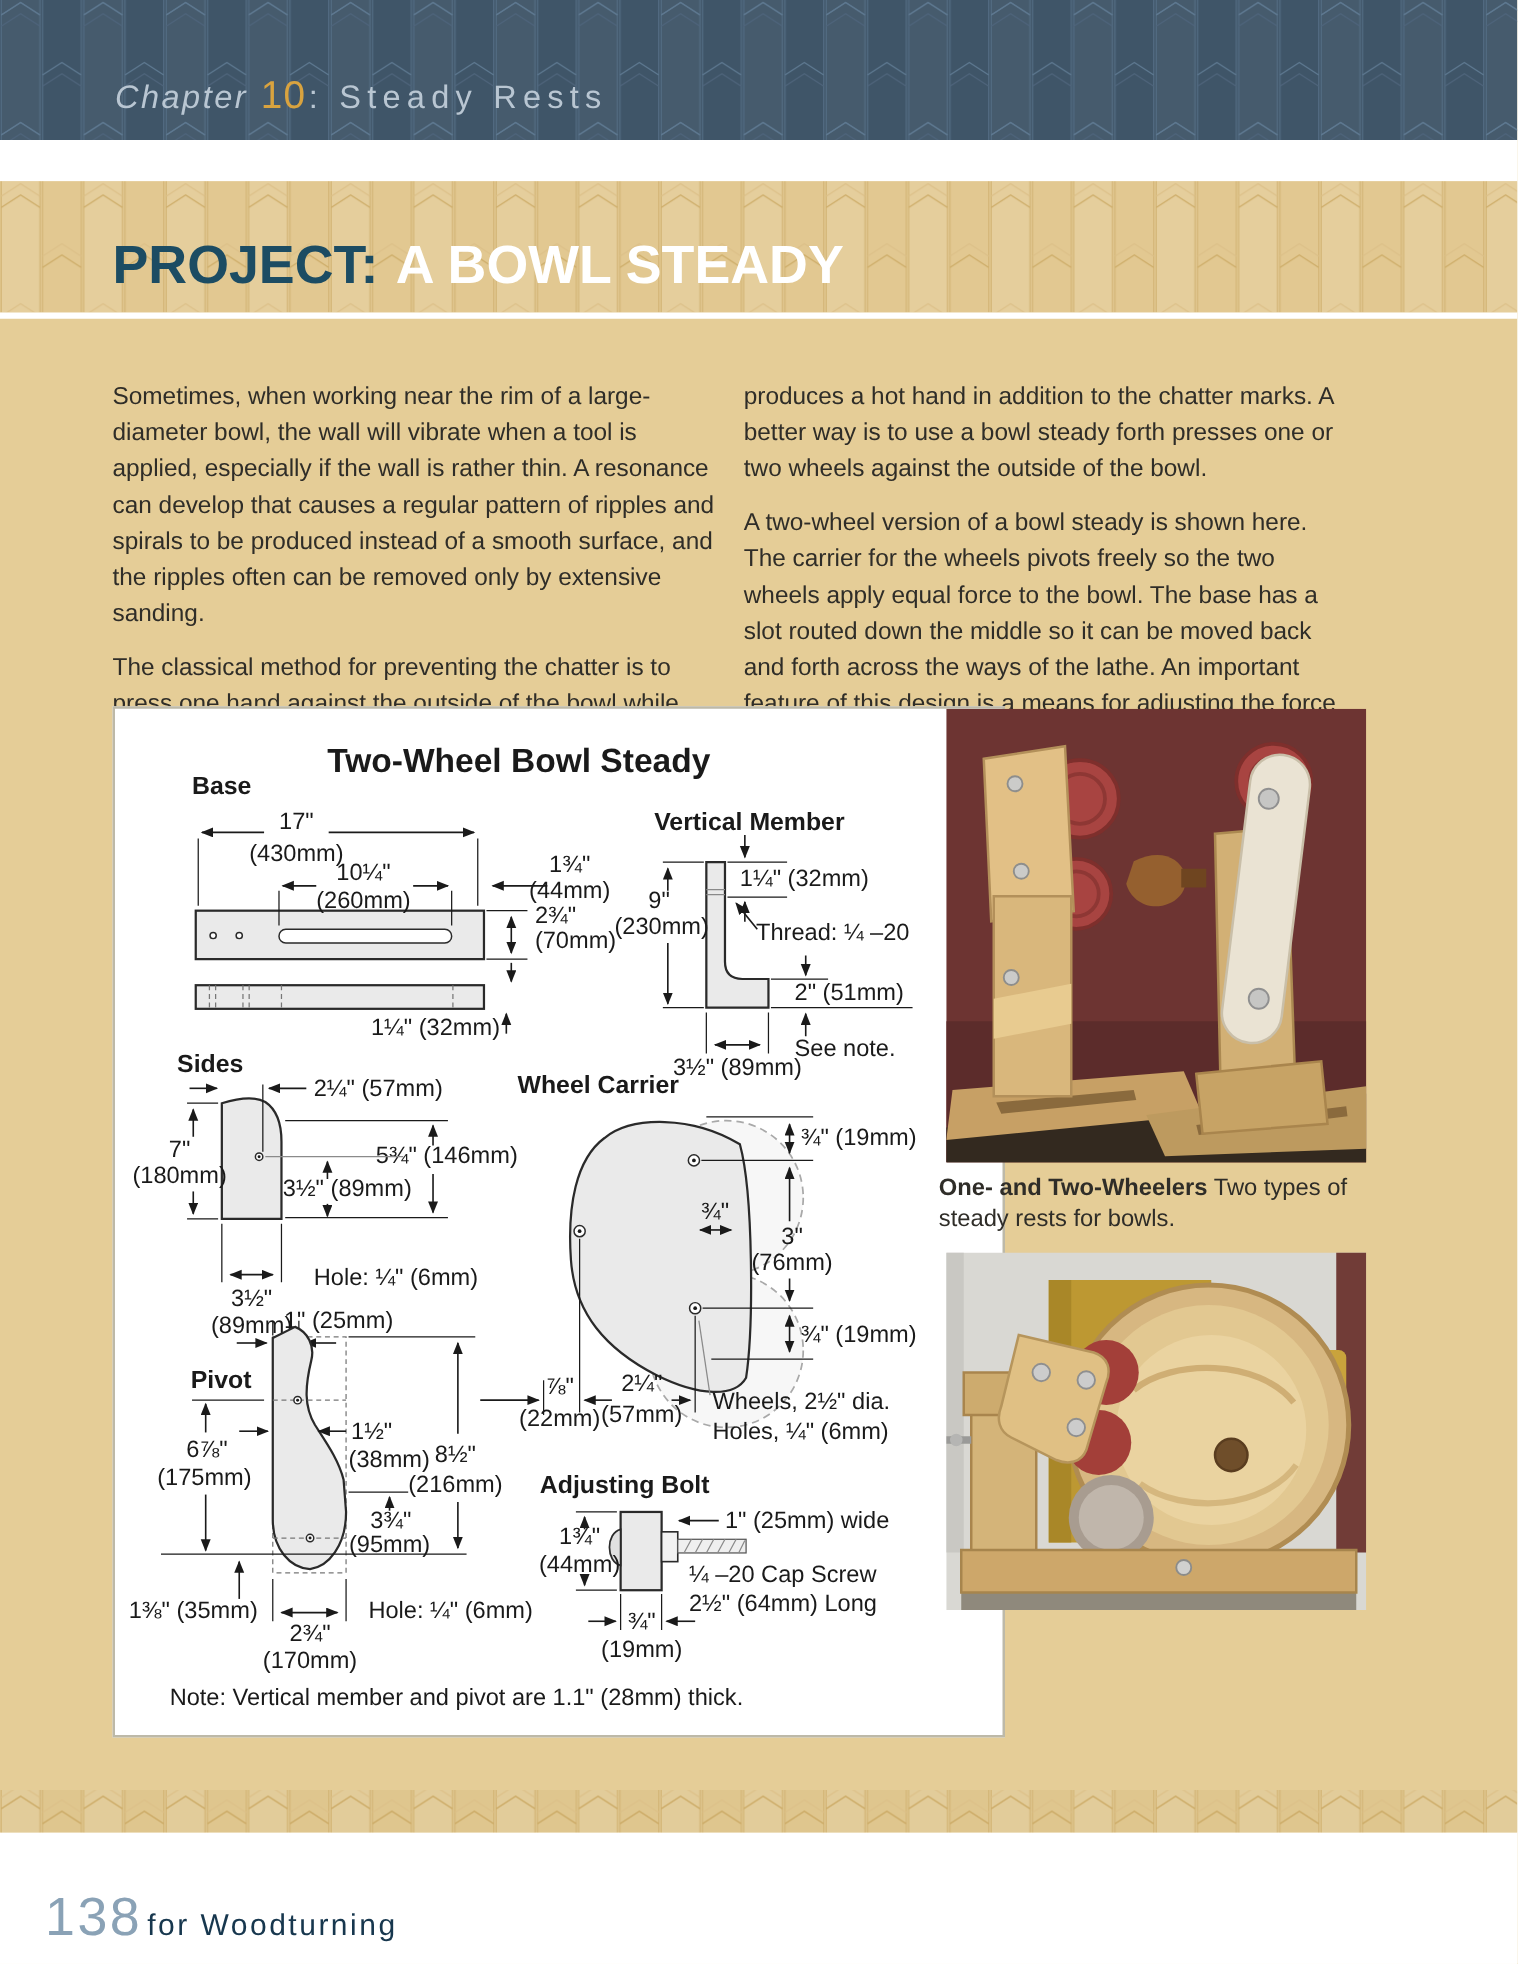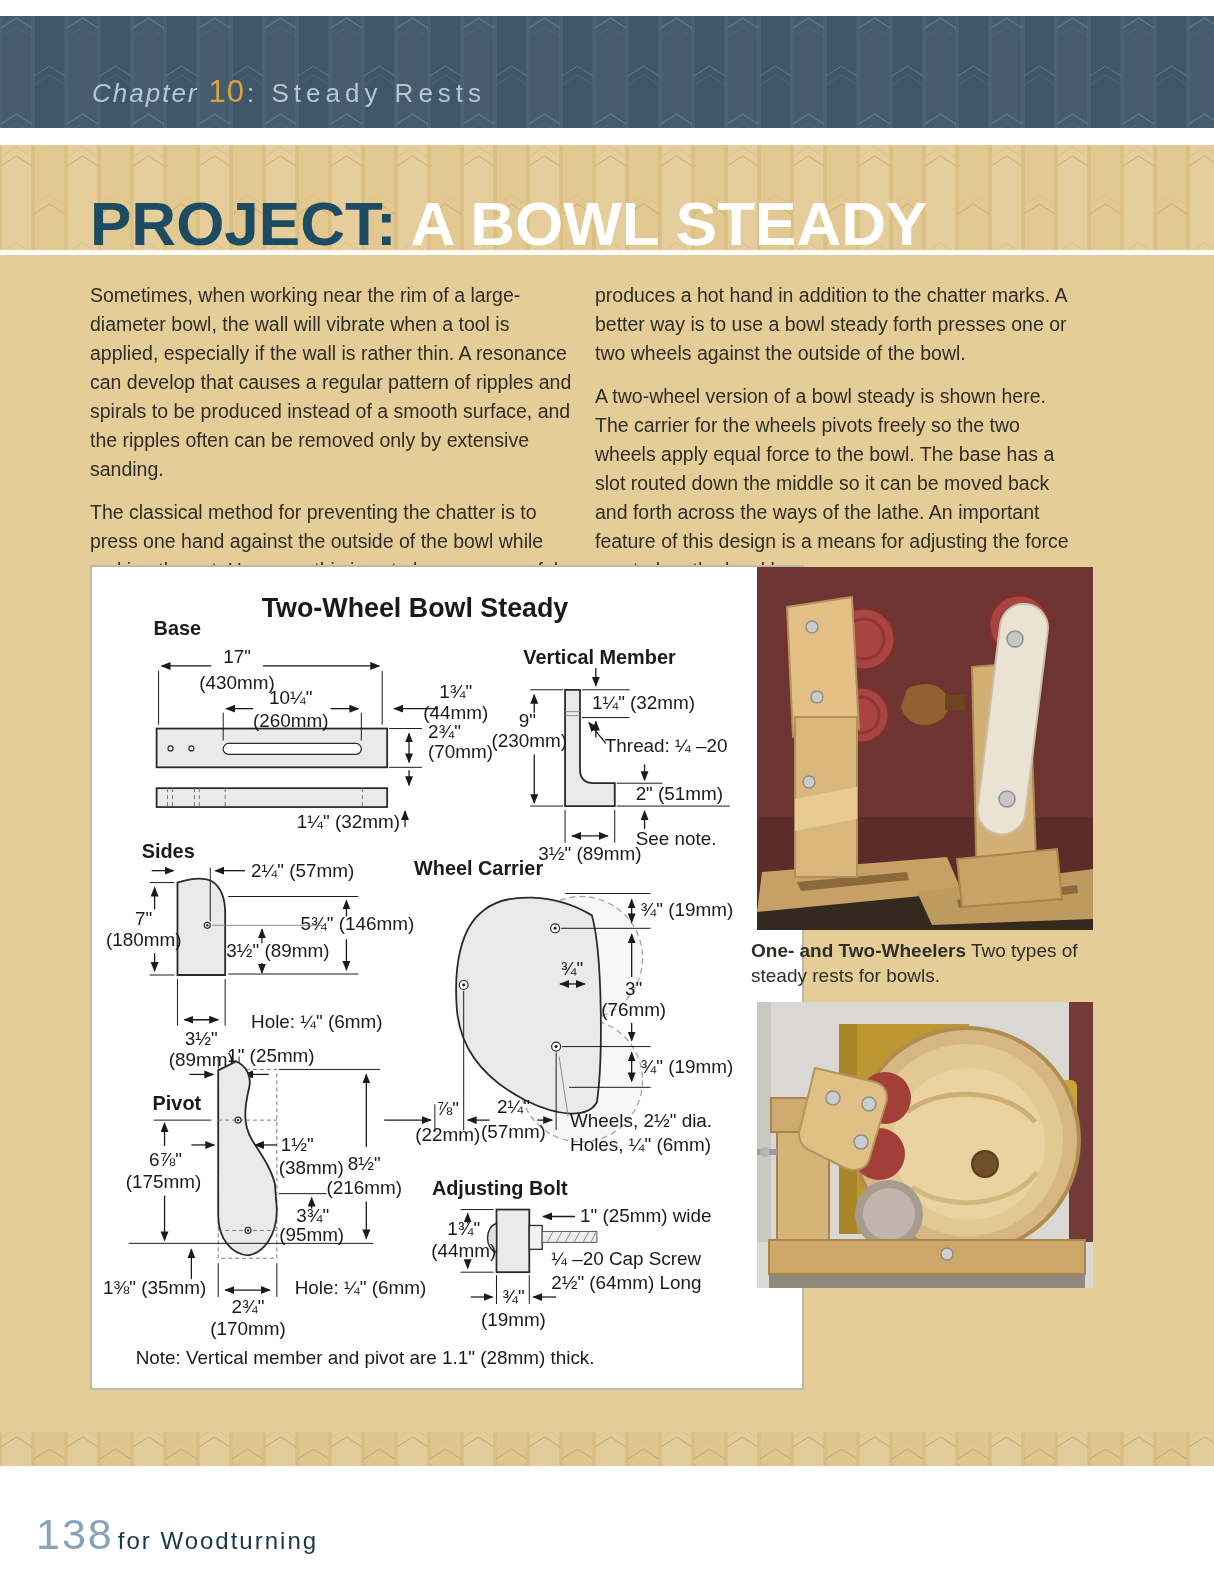--- a/index.html
+++ b/index.html
@@ -1,33 +1,33 @@
 <!DOCTYPE html>
 <html><head>
 <meta charset="utf-8">
 <style>
   html,body{margin:0;padding:0;background:#ffffff;}
   #page{position:relative;width:1214px;height:1571px;background:#ffffff;overflow:hidden;
         font-family:"Liberation Sans",sans-serif;}
   .abs{position:absolute;}
   
-  #header-band{left:0;top:0;width:1214px;height:112px;margin-top:16px;}
+  #header-band{left:0;top:0;width:1214px;height:112px;}
   #chapter-line{left:92px;top:58px;font-size:26px;color:#b9c6d2;letter-spacing:5px;white-space:nowrap;}
   #chapter-line .chap{font-style:italic;letter-spacing:2px;margin-right:10px;}
   #chapter-line .num{color:#d9a33f;font-size:31px;letter-spacing:1px;margin-right:2px;}
   
   #tan-bg{left:0;top:145px;width:1214px;height:1321px;background:#e5cd97;}
   #title-band{left:0;top:145px;width:1214px;height:105px;}
   #white-rule{left:0;top:250px;width:1214px;height:5px;background:#ffffff;}
   #bottom-strip{left:0;top:1432px;width:1214px;height:34px;}
-  #project-title{left:90px;top:188px;font-size:62px;font-weight:bold;white-space:nowrap;letter-spacing:0px;}
+  #project-title{left:90px;top:188px;font-size:43px;font-weight:bold;white-space:nowrap;letter-spacing:0px;}
   #project-title .pfx{color:#1c4c63;margin-right:14px;}
   #project-title .main{color:#ffffff;}
   
-  .bodycol{width:487px;font-size:19.5px;line-height:29px;color:#2f2d28;text-align:left;}
+  .bodycol{width:487px;font-size:19.5px;line-height:29px;color:#2f2d28;text-align:left;margin-top:22px;}
   #col1{left:90px;top:281px;}
   #col2{left:595px;top:281px;}
   .bodycol p{margin:0 0 14px 0;}
   
   #diagram-box{left:90px;top:565px;width:714px;height:825px;background:#ffffff;border:2px solid #bdb9a8;box-sizing:border-box;}
   #diagram-box svg{display:block;}
   svg text{font-family:"Liberation Sans",sans-serif;font-size:19px;fill:#1a1a1a;}
   svg text.sec{font-size:20px;font-weight:bold;}
   svg text.ttl{font-size:27px;font-weight:bold;}
   .dim{stroke:#1a1a1a;stroke-width:1.3;fill:none;}

